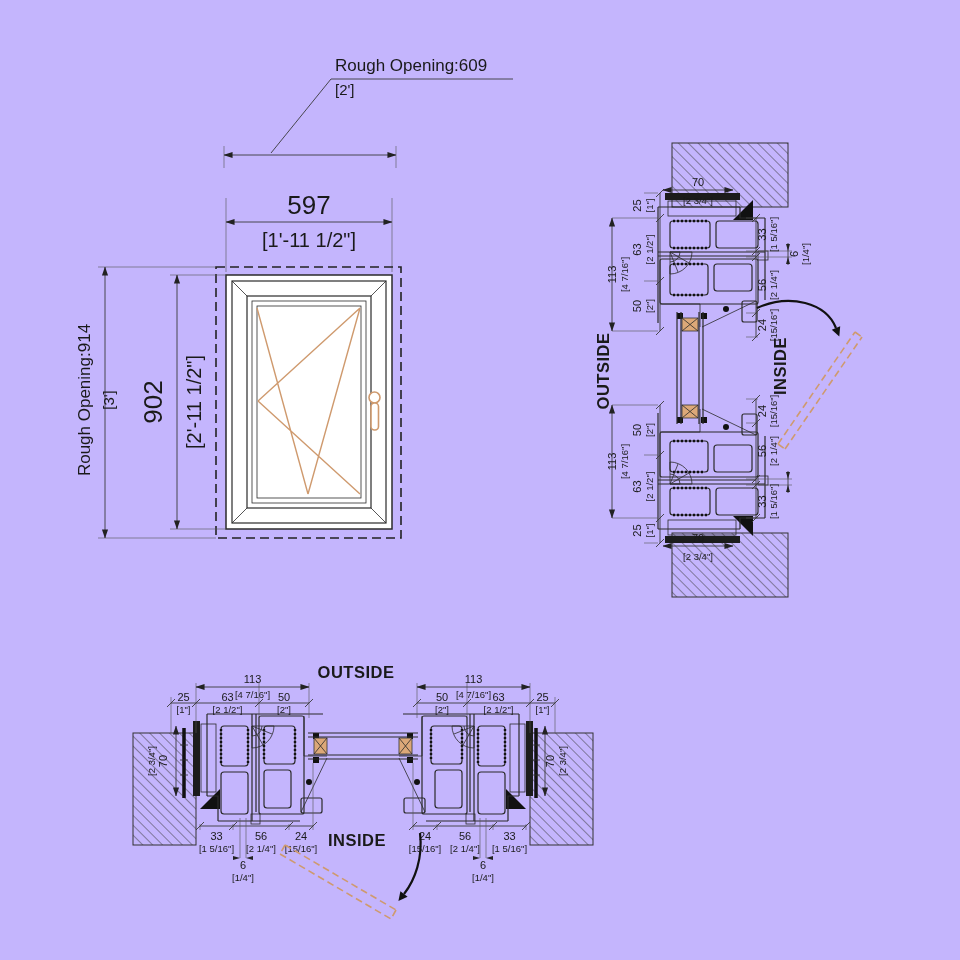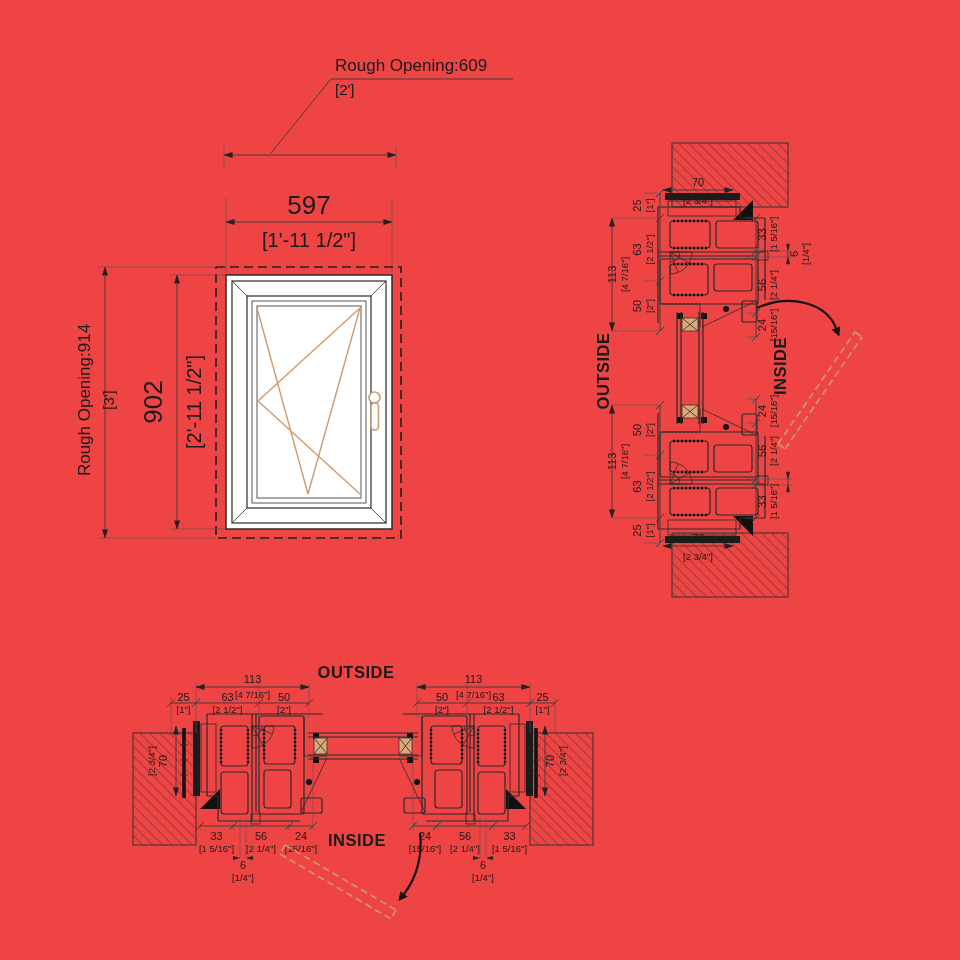--- a/index.html
+++ b/index.html
@@ -1,16 +1,16 @@
 <!DOCTYPE html>
 <html><head>
 <meta charset="utf-8">
 <style>
   html,body{margin:0;padding:0;background:#fff;}
-  #canvas{position:relative;width:960px;height:960px;background:#ef4444;overflow:hidden;
+  #canvas{position:relative;width:960px;height:960px;background:#c4b5fd;overflow:hidden;
           font-family:"Liberation Sans", sans-serif;}
   svg text{fill:#1a1a1a;font-family:"Liberation Sans", sans-serif;}
   .big{font-size:26px;}
   .med{font-size:20px;}
   .lab{font-size:17px;}
   .lab2{font-size:15px;}
   .dm{font-size:11px;}
   .di{font-size:9.5px;}
   .side{font-size:16.5px;font-weight:bold;letter-spacing:0.5px;}
   .mid{text-anchor:middle;}

